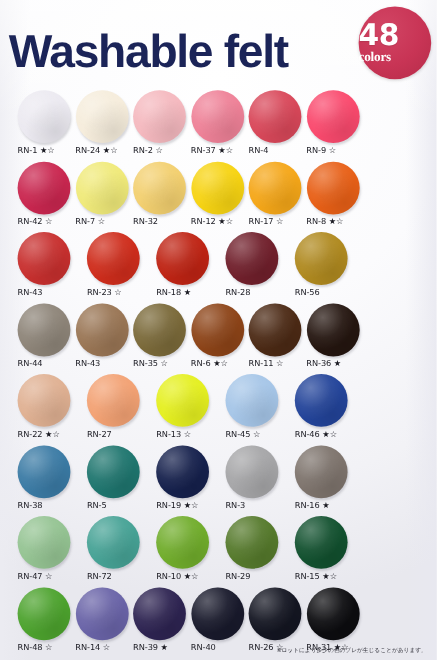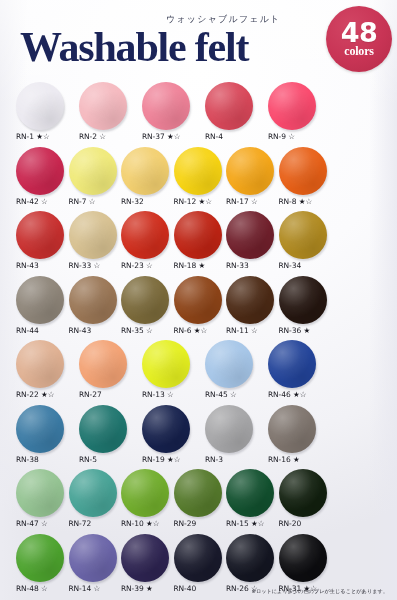--- a/index.html
+++ b/index.html
@@ -27,34 +27,34 @@
 
   
   .header{position:absolute;left:0;top:0;width:397px;height:82px;}
   .subtitle{
     position:absolute;left:166px;top:13px;
     font-size:9px;letter-spacing:1.2px;color:#3a3f55;
     font-family:"DejaVu Sans",sans-serif;
     white-space:nowrap;
   }
   .title{
-    position:absolute;left:20px;top:26px;
+    position:absolute;left:8px;top:26px;
     font-size:42px;line-height:42px;
     font-weight:bold;
     color:#1b2458;
     letter-spacing:-1.2px;
-    font-family:Liberation Serif, serif;
+    font-family:Liberation Sans, sans-serif;
     white-space:nowrap;
   }
   .badge{
     position:absolute;left:326px;top:6px;
     width:66px;height:66px;border-radius:50%;
     background:radial-gradient(circle at 36% 30%, #d24564 0%, #c83455 55%, #b52c49 100%);
     box-shadow:0 1px 3px rgba(0,0,0,0.18);
-    display:flex;flex-direction:column;align-items:center;justify-content:center;
+    display:flex;flex-direction:column;align-items:flex-start;justify-content:center;
   }
   .badge-num{
     color:#ffffff;font-size:27px;line-height:24px;font-weight:bold;
     font-family:"DejaVu Sans","Liberation Sans",sans-serif;
     letter-spacing:-0.5px;
     text-shadow:0 1px 1px rgba(0,0,0,0.10);
   }
   .badge-word{
     color:#ffffff;font-size:12px;line-height:13px;font-weight:bold;
     font-family:Liberation Serif, serif;
@@ -112,35 +112,38 @@
     white-space:nowrap;
     letter-spacing:0px;
   }
 </style>
 </head>
 <body>
 
 <div id="page">
 
   <div class="header">
-    <div class="subtitle">ウォッシャブルフェルト</div>
     <div class="title">Washable felt</div>
     <div class="badge">
       <div class="badge-num">48</div>
       <div class="badge-word">colors</div>
     </div>
   </div>
 
   <div class="grid" id="swatch-grid">
       <div class="row">
         <div class="cell">
           <div class="dot" style="background: rgb(236, 234, 241);"></div>
           <div class="label">RN-1<span class="stars"> ★☆</span></div>
         </div>
         <div class="cell">
+          <div class="dot" style="background: rgb(246, 237, 220);"></div>
+          <div class="label">RN-24<span class="stars"> ★☆</span></div>
+        </div>
+        <div class="cell">
           <div class="dot" style="background: rgb(245, 185, 191);"></div>
           <div class="label">RN-2<span class="stars"> ☆</span></div>
         </div>
         <div class="cell">
           <div class="dot" style="background: rgb(239, 130, 152);"></div>
           <div class="label">RN-37<span class="stars"> ★☆</span></div>
         </div>
         <div class="cell">
           <div class="dot" style="background: rgb(217, 72, 90);"></div>
           <div class="label">RN-4</div>
@@ -175,38 +178,34 @@
           <div class="dot" style="background: rgb(232, 96, 23);"></div>
           <div class="label">RN-8<span class="stars"> ★☆</span></div>
         </div>
       </div>
       <div class="row">
         <div class="cell">
           <div class="dot" style="background: rgb(200, 48, 47);"></div>
           <div class="label">RN-43</div>
         </div>
         <div class="cell">
-          <div class="dot" style="background: rgb(215, 193, 145);"></div>
-          <div class="label">RN-33<span class="stars"> ☆</span></div>
-        </div>
-        <div class="cell">
           <div class="dot" style="background: rgb(207, 45, 28);"></div>
           <div class="label">RN-23<span class="stars"> ☆</span></div>
         </div>
         <div class="cell">
           <div class="dot" style="background: rgb(191, 36, 20);"></div>
           <div class="label">RN-18<span class="stars"> ★</span></div>
         </div>
         <div class="cell">
           <div class="dot" style="background: rgb(113, 32, 44);"></div>
-          <div class="label">RN-33</div>
+          <div class="label">RN-28</div>
         </div>
         <div class="cell">
           <div class="dot" style="background: rgb(176, 138, 32);"></div>
-          <div class="label">RN-34</div>
+          <div class="label">RN-56</div>
         </div>
       </div>
       <div class="row">
         <div class="cell">
           <div class="dot" style="background: rgb(142, 133, 121);"></div>
           <div class="label">RN-44</div>
         </div>
         <div class="cell">
           <div class="dot" style="background: rgb(154, 118, 85);"></div>
           <div class="label">RN-43</div>
@@ -286,24 +285,20 @@
           <div class="label">RN-10<span class="stars"> ★☆</span></div>
         </div>
         <div class="cell">
           <div class="dot" style="background: rgb(86, 122, 44);"></div>
           <div class="label">RN-29</div>
         </div>
         <div class="cell">
           <div class="dot" style="background: rgb(18, 81, 47);"></div>
           <div class="label">RN-15<span class="stars"> ★☆</span></div>
         </div>
-        <div class="cell">
-          <div class="dot" style="background: rgb(18, 32, 15);"></div>
-          <div class="label">RN-20</div>
-        </div>
       </div>
       <div class="row">
         <div class="cell">
           <div class="dot" style="background: rgb(77, 163, 46);"></div>
           <div class="label">RN-48<span class="stars"> ☆</span></div>
         </div>
         <div class="cell">
           <div class="dot" style="background: rgb(106, 100, 168);"></div>
           <div class="label">RN-14<span class="stars"> ☆</span></div>
         </div>

